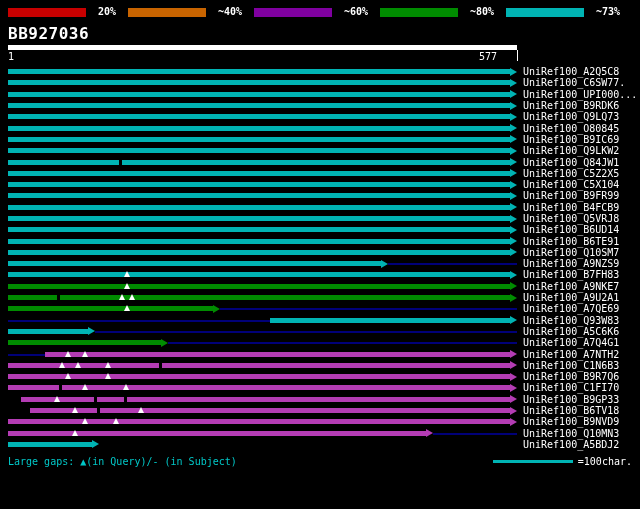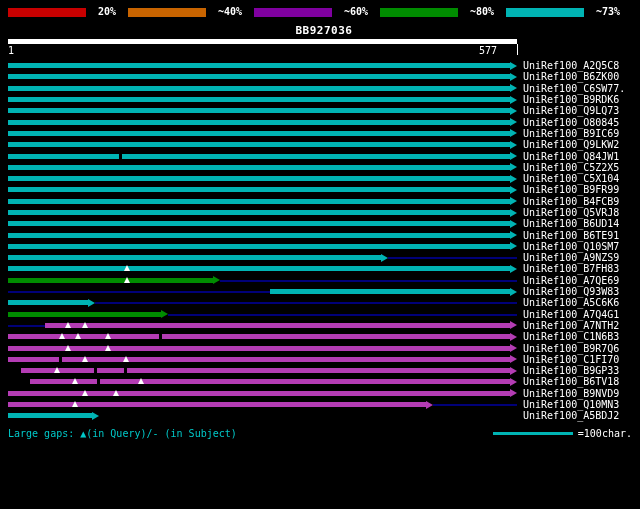--- a/index.html
+++ b/index.html
@@ -6,21 +6,21 @@
   html,body { background:#000; }
   body {
     width:640px; height:509px; overflow:hidden;
     font-family:"DejaVu Sans Mono","Liberation Mono",monospace;
   }
   
   .scalebar { display:flex; align-items:center; height:10px; margin:7px 8px 0 8px; }
   .scalebar .seg { flex:1 1 0; height:9px; }
   .scalebar .lbl { color:#fff; font-size:10px; font-weight:bold; line-height:10px; padding:0 12px; white-space:nowrap; }
   
-  .qname { color:#fff; font-size:11px; font-weight:bold; margin:7px 0 2px 8px; letter-spacing:.5px;text-align:center; }
+  .qname { color:#fff; font-size:16px; font-weight:bold; margin:7px 0 2px 8px; letter-spacing:.5px; }
   .qbar  { height:5px; width:509px; margin-left:8px; background:#fff; }
   .qruler { position:relative; width:509px; margin-left:8px; height:13px; color:#fff; font-size:10px; }
   .qruler .start { position:absolute; left:0; top:1px; }
   .qruler .end   { position:absolute; right:20px; top:1px; }
   .qruler .tick  { position:absolute; right:-1px; top:0; width:1px; height:11px; background:#fff; }
   
   #rows { margin-top:3px; }
   .row { display:flex; height:11.3px; align-items:center; }
   .row .plot { position:relative; width:509px; height:11px; margin-left:8px; flex:0 0 auto; }
   .row .rlabel { color:#fff; font-size:10px; line-height:11px; margin-left:6px; white-space:nowrap; }
@@ -69,28 +69,28 @@
         <div class="bar" style="background: rgb(0, 180, 180); left: 0%; width: calc(100% - 7px);"></div>
         <div class="arrow" style="border-left-color: rgb(0, 180, 180); left: calc(100% - 7px);"></div>
       </div>
       <div class="rlabel">UniRef100_A2Q5C8</div>
     </div>
     <div class="row">
       <div class="plot">
         <div class="bar" style="background: rgb(0, 180, 180); left: 0%; width: calc(100% - 7px);"></div>
         <div class="arrow" style="border-left-color: rgb(0, 180, 180); left: calc(100% - 7px);"></div>
       </div>
-      <div class="rlabel">UniRef100_B6ZK00</div>
-    </div>
-    <div class="row">
-      <div class="plot">
-        <div class="bar" style="background: rgb(0, 180, 180); left: 0%; width: calc(100% - 7px);"></div>
-        <div class="arrow" style="border-left-color: rgb(0, 180, 180); left: calc(100% - 7px);"></div>
-      </div>
       <div class="rlabel">UniRef100_C6SW77.</div>
+    </div>
+    <div class="row">
+      <div class="plot">
+        <div class="bar" style="background: rgb(0, 180, 180); left: 0%; width: calc(100% - 7px);"></div>
+        <div class="arrow" style="border-left-color: rgb(0, 180, 180); left: calc(100% - 7px);"></div>
+      </div>
+      <div class="rlabel">UniRef100_UPI000...</div>
     </div>
     <div class="row">
       <div class="plot">
         <div class="bar" style="background: rgb(0, 180, 180); left: 0%; width: calc(100% - 7px);"></div>
         <div class="arrow" style="border-left-color: rgb(0, 180, 180); left: calc(100% - 7px);"></div>
       </div>
       <div class="rlabel">UniRef100_B9RDK6</div>
     </div>
     <div class="row">
       <div class="plot">
@@ -192,20 +192,38 @@
       </div>
       <div class="rlabel">UniRef100_A9NZS9</div>
     </div>
     <div class="row">
       <div class="plot">
         <div class="bar" style="background: rgb(0, 180, 180); left: 0%; width: calc(100% - 7px);"></div>
         <div class="arrow" style="border-left-color: rgb(0, 180, 180); left: calc(100% - 7px);"></div>
         <div class="qgap" style="left: calc(23.4375% - 3px);"></div>
       </div>
       <div class="rlabel">UniRef100_B7FH83</div>
+    </div>
+    <div class="row">
+      <div class="plot">
+        <div class="bar" style="background: rgb(0, 140, 0); left: 0%; width: calc(100% - 7px);"></div>
+        <div class="arrow" style="border-left-color: rgb(0, 140, 0); left: calc(100% - 7px);"></div>
+        <div class="qgap" style="left: calc(23.4375% - 3px);"></div>
+      </div>
+      <div class="rlabel">UniRef100_A9NKE7</div>
+    </div>
+    <div class="row">
+      <div class="plot">
+        <div class="bar" style="background: rgb(0, 140, 0); left: 0%; width: calc(100% - 7px);"></div>
+        <div class="arrow" style="border-left-color: rgb(0, 140, 0); left: calc(100% - 7px);"></div>
+        <div class="sgap" style="left: calc(9.89583% - 1px);"></div>
+        <div class="qgap" style="left: calc(22.3958% - 3px);"></div>
+        <div class="qgap" style="left: calc(24.3056% - 3px);"></div>
+      </div>
+      <div class="rlabel">UniRef100_A9U2A1</div>
     </div>
     <div class="row">
       <div class="plot">
         <div class="nline" style="left: 41.6667%; width: 58.3333%;"></div>
         <div class="bar" style="background: rgb(0, 140, 0); left: 0%; width: calc(41.6667% - 7px);"></div>
         <div class="arrow" style="border-left-color: rgb(0, 140, 0); left: calc(41.6667% - 7px);"></div>
         <div class="qgap" style="left: calc(23.4375% - 3px);"></div>
       </div>
       <div class="rlabel">UniRef100_A7QE69</div>
     </div>

